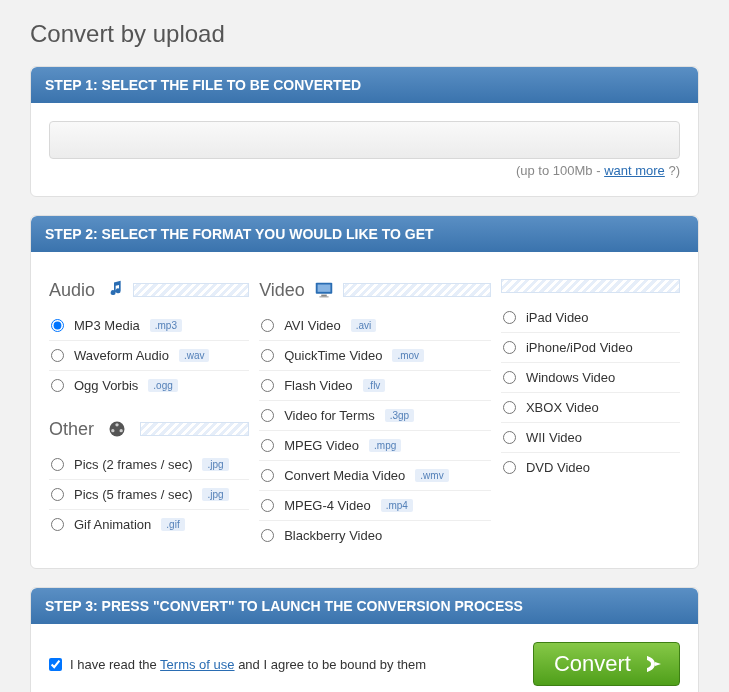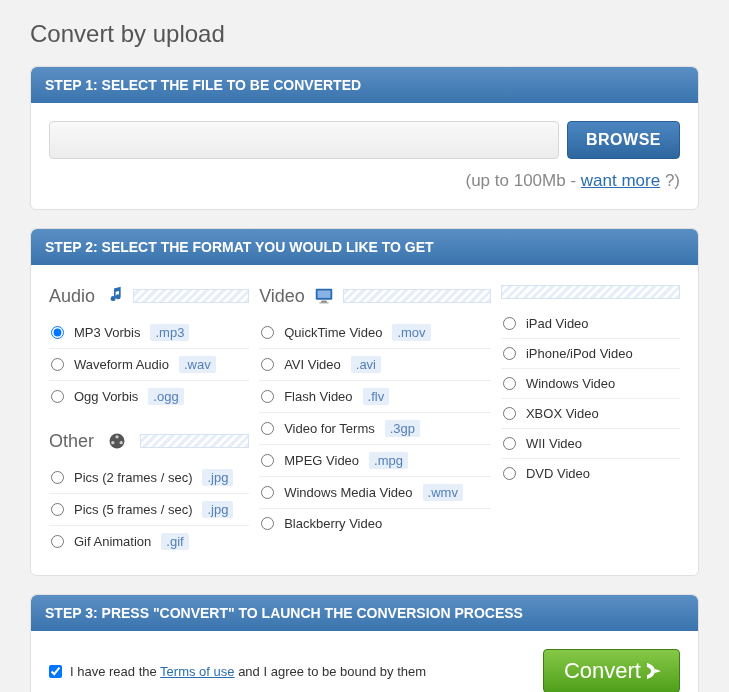--- a/index.html
+++ b/index.html
@@ -47,26 +47,26 @@
       border: 1px solid #2a5e93;
       border-radius: 4px;
       font-size: 16px;
       font-weight: bold;
       padding: 0 18px;
       cursor: pointer;
       letter-spacing: 0.5px;
     }
     .hint {
       text-align: right;
-      font-size: 17px;
+      font-size: 13px;
       color: #888;
-      margin-top: 12px;
+      margin-top: 4px;
     }
     .hint a { color: #2a6db3; text-decoration: underline; }
-    .columns { display: flex; gap: 10px; }
+    .columns { display: flex; gap: 10px; margin-top: 7px; }
     .col { flex: 1; min-width: 0; }
     .col-audio { flex: 0.95; }
     .col-video1 { flex: 1.1; }
     .col-video2 { flex: 0.85; }
     .section-head {
       display: flex;
       align-items: center;
       gap: 8px;
       margin-bottom: 10px;
       margin-top: 2px;
@@ -91,21 +91,21 @@
       border-bottom: 1px solid #eee;
       font-size: 13px;
       color: #333;
       cursor: pointer;
     }
     .opt:last-child { border-bottom: none; }
     .opt input[type="radio"] { cursor: pointer; }
     .ext {
       background: #e6eef9;
       color: #5480b8;
-      font-size: 13px;
+      font-size: 10px;
       padding: 1px 5px;
       border-radius: 2px;
     }
     .terms-row {
       display: flex;
       align-items: center;
       justify-content: space-between;
       gap: 12px;
     }
     .terms-text { font-size: 13px; color: #333; display: flex; align-items: center; gap: 8px; }
@@ -114,36 +114,36 @@
       background: linear-gradient(#86c847, #4f9f1a);
       color: #fff;
       border: 1px solid #3e7f14;
       border-radius: 4px;
       font-size: 22px;
       font-weight: normal;
       padding: 8px 14px 8px 20px;
       cursor: pointer;
       display: inline-flex;
       align-items: center;
+      gap: 10px;
     }
     .convert-icon {
       width: 24px; height: 24px;
     }
   </style>
 </head>
 <body>
 
 <h1 class="page-title">Convert by upload</h1>
 
 <div class="panel">
   <div class="panel-header">STEP 1: SELECT THE FILE TO BE CONVERTED</div>
   <div class="panel-body">
     <div class="file-row">
       <input class="file-input" type="text" readonly="" placeholder="" style="">
-      <button class="browse-btn">BROWSE</button>
     </div>
     <div class="hint">
       <span>(up to 100Mb - </span><a href="#">want more</a><span> ?)</span>
     </div>
   </div>
 </div>
 
 <div class="panel">
   <div class="panel-header">STEP 2: SELECT THE FORMAT YOU WOULD LIKE TO GET</div>
   <div class="panel-body">
@@ -154,21 +154,21 @@
           <span class="section-icon">
             <svg viewBox="0 0 24 24" width="20" height="20">
                 <path fill="#2a6db3" d="M12 3l8-2v12a3 3 0 11-2-2.83V6l-4 1v8a3 3 0 11-2-2.83V3z"></path>
               </svg>
           </span>
           <div class="stripe"></div>
         </div>
         <div id="audio-list">
             <label class="opt">
               <input type="radio" name="fmt" checked="" style="">
-              <span>MP3 Vorbis</span>
+              <span>MP3 Media</span>
               <span class="ext">.mp3</span>
             </label>
             <label class="opt">
               <input type="radio" name="fmt" style="">
               <span>Waveform Audio</span>
               <span class="ext">.wav</span>
             </label>
             <label class="opt">
               <input type="radio" name="fmt" style="">
               <span>Ogg Vorbis</span>
@@ -216,47 +216,52 @@
                 <rect x="5" y="6" width="14" height="8" fill="#87b4e3"></rect>
                 <rect x="9" y="17" width="6" height="2" fill="#888"></rect>
                 <rect x="7" y="19" width="10" height="1" fill="#888"></rect>
               </svg>
           </span>
           <div class="stripe"></div>
         </div>
         <div id="video1-list">
             <label class="opt">
               <input type="radio" name="fmt" style="">
+              <span>AVI Video</span>
+              <span class="ext">.avi</span>
+            </label>
+            <label class="opt">
+              <input type="radio" name="fmt" style="">
               <span>QuickTime Video</span>
               <span class="ext">.mov</span>
             </label>
             <label class="opt">
               <input type="radio" name="fmt" style="">
-              <span>AVI Video</span>
-              <span class="ext">.avi</span>
-            </label>
-            <label class="opt">
-              <input type="radio" name="fmt" style="">
               <span>Flash Video</span>
               <span class="ext">.flv</span>
             </label>
             <label class="opt">
               <input type="radio" name="fmt" style="">
               <span>Video for Terms</span>
               <span class="ext">.3gp</span>
             </label>
             <label class="opt">
               <input type="radio" name="fmt" style="">
               <span>MPEG Video</span>
               <span class="ext">.mpg</span>
             </label>
             <label class="opt">
               <input type="radio" name="fmt" style="">
-              <span>Windows Media Video</span>
+              <span>Convert Media Video</span>
               <span class="ext">.wmv</span>
+            </label>
+            <label class="opt">
+              <input type="radio" name="fmt" style="">
+              <span>MPEG-4 Video</span>
+              <span class="ext">.mp4</span>
             </label>
             <label class="opt">
               <input type="radio" name="fmt" style="">
               <span>Blackberry Video</span>
             </label>
           </div>
       </div>
 
       <div class="col col-video2">
         <div class="section-head">

